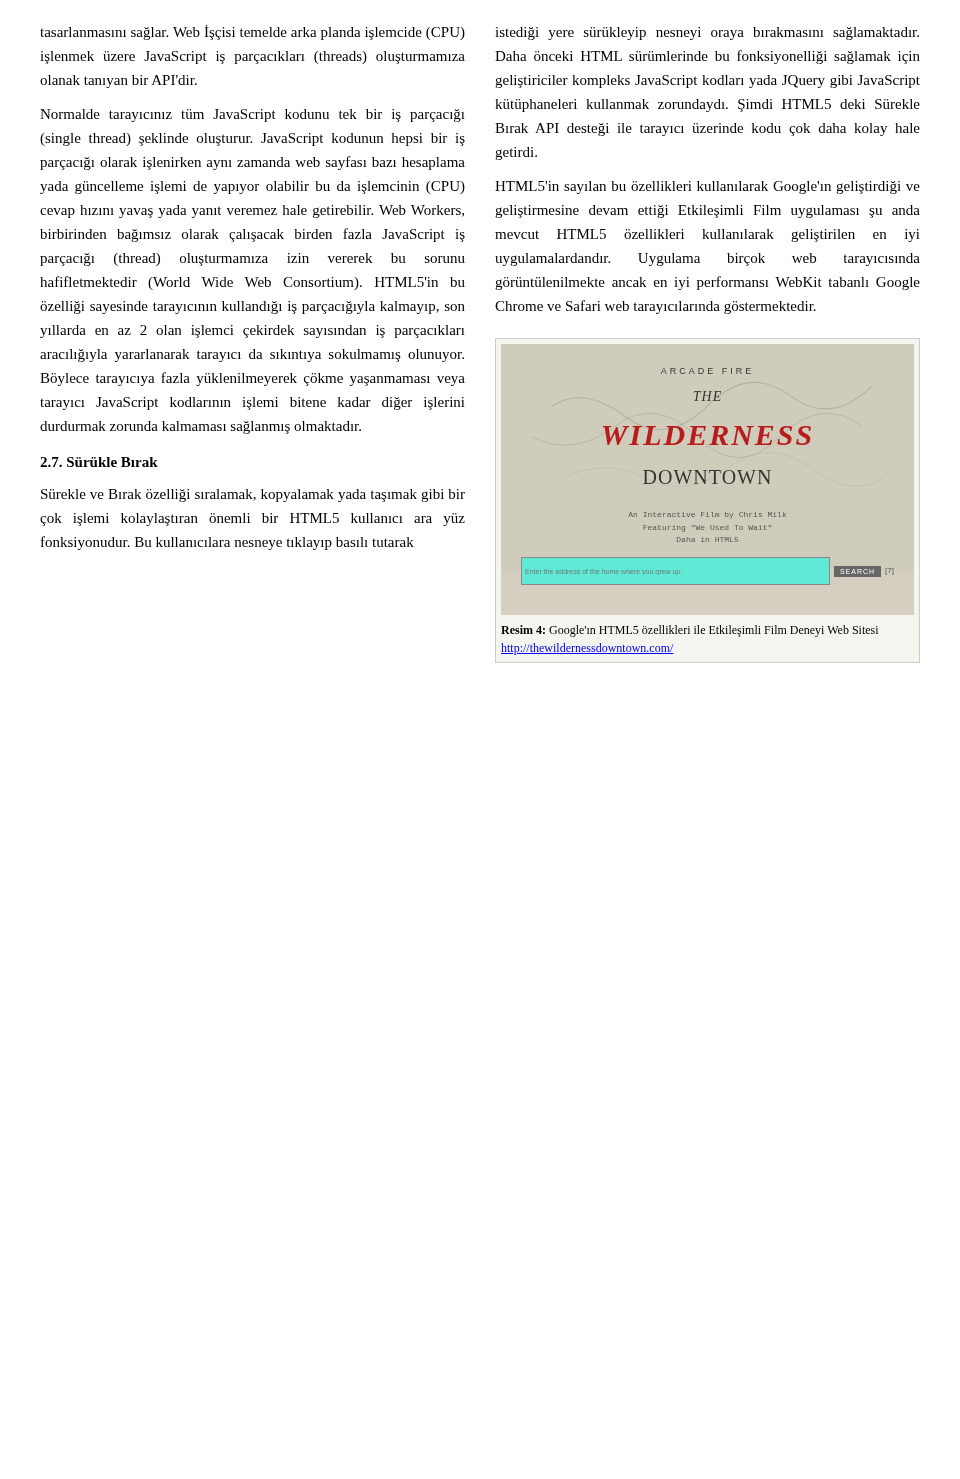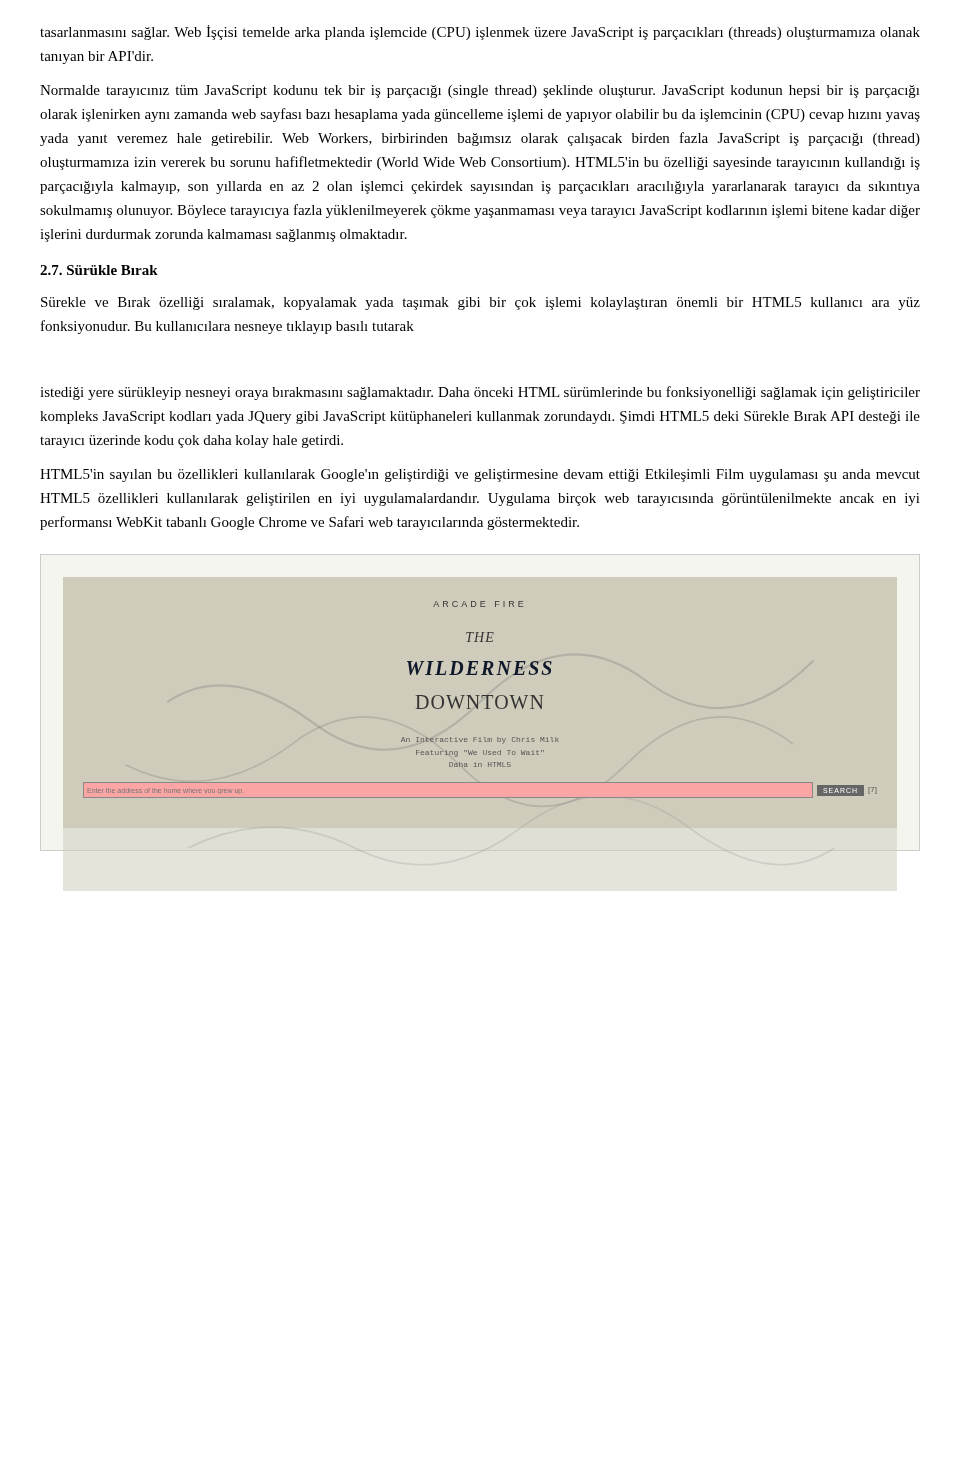--- a/index.html
+++ b/index.html
@@ -18,21 +18,20 @@
 
     .page-container {
       width: 960px;
       margin: 0 auto;
       padding: 20px 40px 40px 40px;
     }
 
     .two-column {
       display: flex;
       gap: 30px;
-      flex-direction: column;
     }
 
     .column-left {
       flex: 1;
       min-width: 0;
     }
 
     .column-right {
       flex: 1;
       min-width: 0;
@@ -51,21 +50,21 @@
 
     .section-heading {
       font-size: 15px;
       font-weight: bold;
       margin-bottom: 8px;
     }
 
     .image-container {
       margin-top: 20px;
       border: 1px solid #ccc;
-      padding: 22px;
+      padding: 5px;
       background: #f5f5f0;
     }
 
     .arcade-fire-image {
       width: 100%;
       min-height: 220px;
       background: #d4cfc0;
       position: relative;
       display: flex;
       flex-direction: column;
@@ -136,35 +135,38 @@
 
             <rect width="400" height="220" fill="#ccc9b5" opacity="0.5"></rect>
 
             <path d="M50,60 Q80,40 120,70 Q160,100 200,60 Q240,20 280,50 Q320,80 360,40" stroke="#888" stroke-width="1" fill="none" opacity="0.4"></path>
             <path d="M30,90 Q70,110 110,80 Q150,50 190,90 Q230,130 270,90 Q310,50 350,80" stroke="#777" stroke-width="0.8" fill="none" opacity="0.3"></path>
             <path d="M60,130 Q100,110 140,130 Q180,150 220,120 Q260,90 300,120 Q340,150 370,130" stroke="#999" stroke-width="0.8" fill="none" opacity="0.3"></path>
           </svg>
 
           <div style="position:relative; z-index:1; text-align:center; padding: 20px 20px 30px 20px; width:100%;">
             <div class="band-name">ARCADE FIRE</div>
-            <div style="font-family:'Times New Roman',serif; font-size:14px; font-style:italic; color:#333; letter-spacing:1px; margin-top:16px;">THE</div>
-            <div style="font-family:'Times New Roman',serif; font-size:20px; font-style:italic; font-weight:bold; color:#0f172a; letter-spacing:2px; margin-top:2px;">WILDERNESS</div>
+            <div style="font-family:'Times New Roman',serif; font-size:14px; font-style:italic; color:#333; letter-spacing:1px; margin-top:8px;">THE</div>
+            <div style="font-family:'Times New Roman',serif; font-size:30px; font-style:italic; font-weight:bold; color:#b91c1c; letter-spacing:2px; margin-top:2px;">WILDERNESS</div>
             <div style="font-family:'Times New Roman',serif; font-size:20px; color:#333; letter-spacing:1px; margin-top:2px;">DOWNTOWN</div>
 
             <div style="margin-top: 16px; font-size: 8px; color: #555; font-family: Liberation Mono, monospace; line-height:1.6;">
               <div>An Interactive Film by Chris Milk</div>
               <div>Featuring "We Used To Wait"</div>
               <div>Daha in HTML5</div>
             </div>
 
             <div style="display:flex; gap:4px; margin-top:10px; align-items:center;">
-              <input type="text" style="flex: 1 1 0%; height: 16px; border: 1px solid rgb(136, 136, 136); background: #fca5a5; font-size: 7px; color: rgb(85, 85, 85); padding: 0px 3px; font-family: Arial, sans-serif;" placeholder="Enter the address of the home where you grew up.">
+              <input type="text" style="flex: 1 1 0%; height: 28px; border: 1px solid rgb(136, 136, 136); background: #5eead4; font-size: 7px; color: rgb(85, 85, 85); padding: 0px 3px; font-family: Arial, sans-serif;" placeholder="Enter the address of the home where you grew up.">
               <button style="background:#666; color:#fff; font-size:7px; padding:2px 6px; border:none; cursor:pointer; font-family:Arial,sans-serif; letter-spacing:1px;">SEARCH</button>
               <span style="font-size:8px; color:#555; font-family:Arial,sans-serif;">[7]</span>
             </div>
           </div>
         </div>
 
+        <div class="caption">
+          <strong>Resim 4:</strong><span> Google'ın HTML5 özellikleri ile Etkileşimli Film Deneyi Web Sitesi </span><a href="#" class="caption-link">http://thewildernessdowntown.com/</a>
+        </div>
       </div>
 
     </div>
   </div>
 </div>
 
 </body></html>

